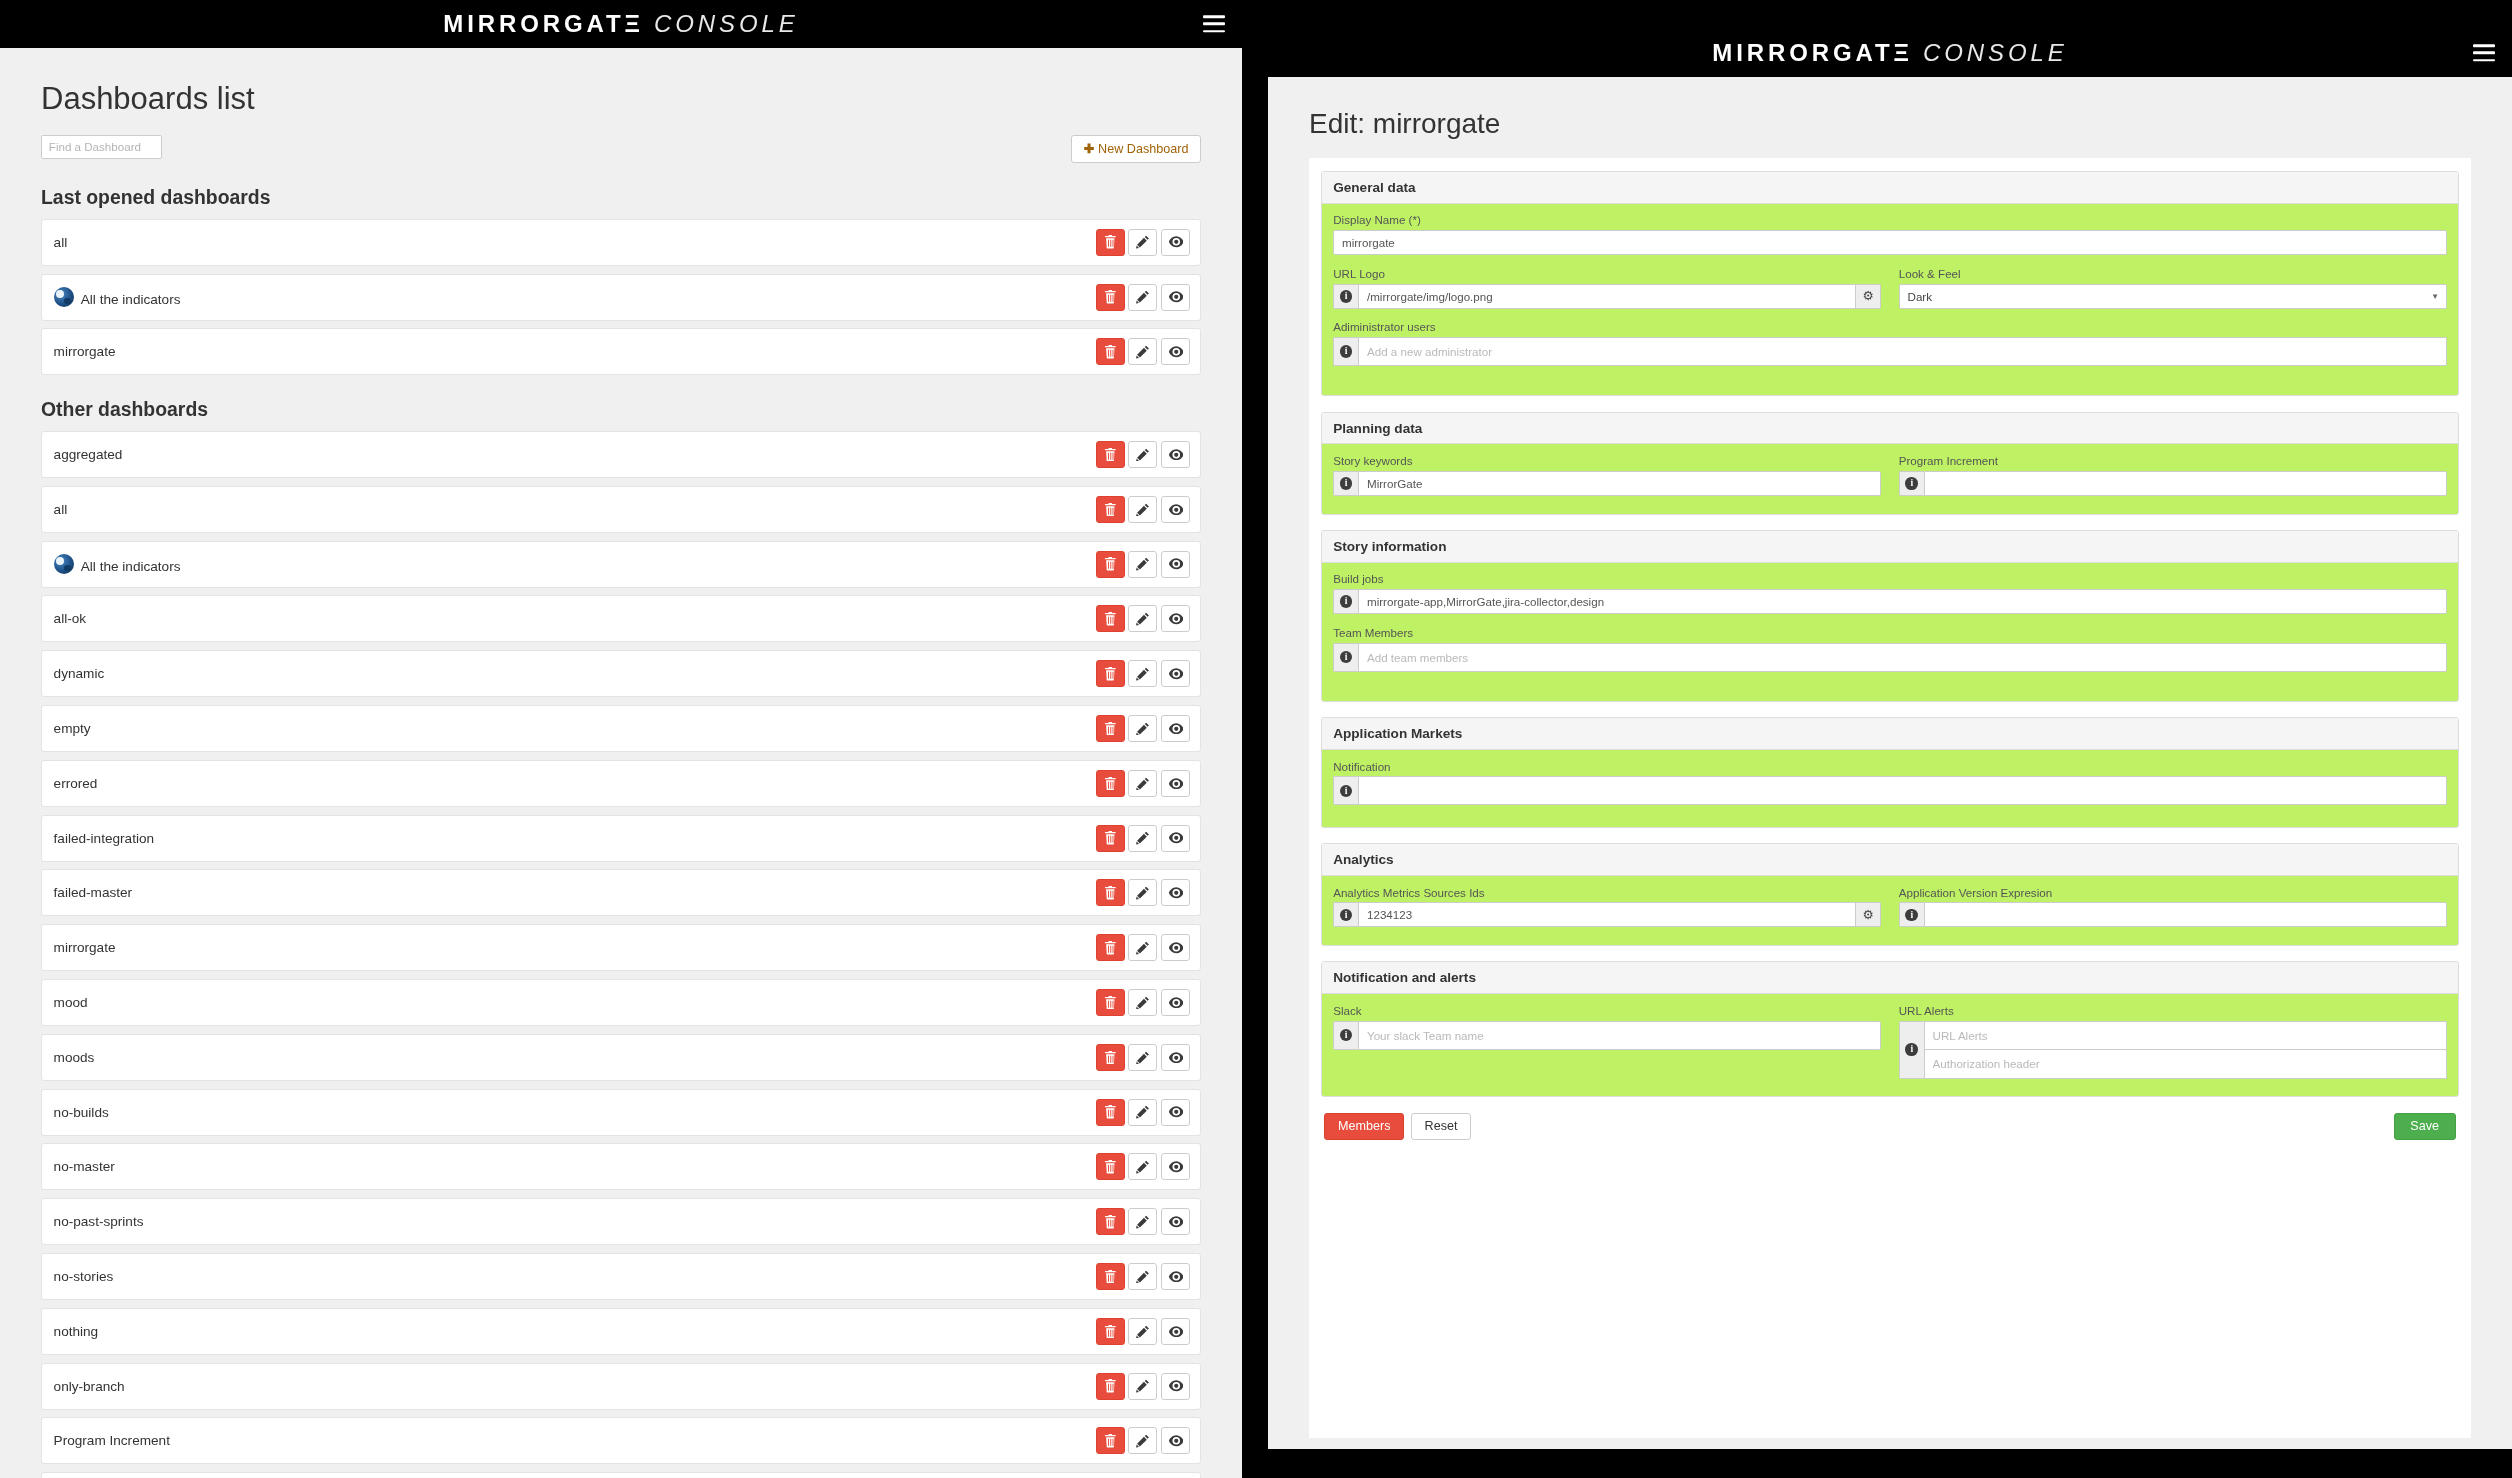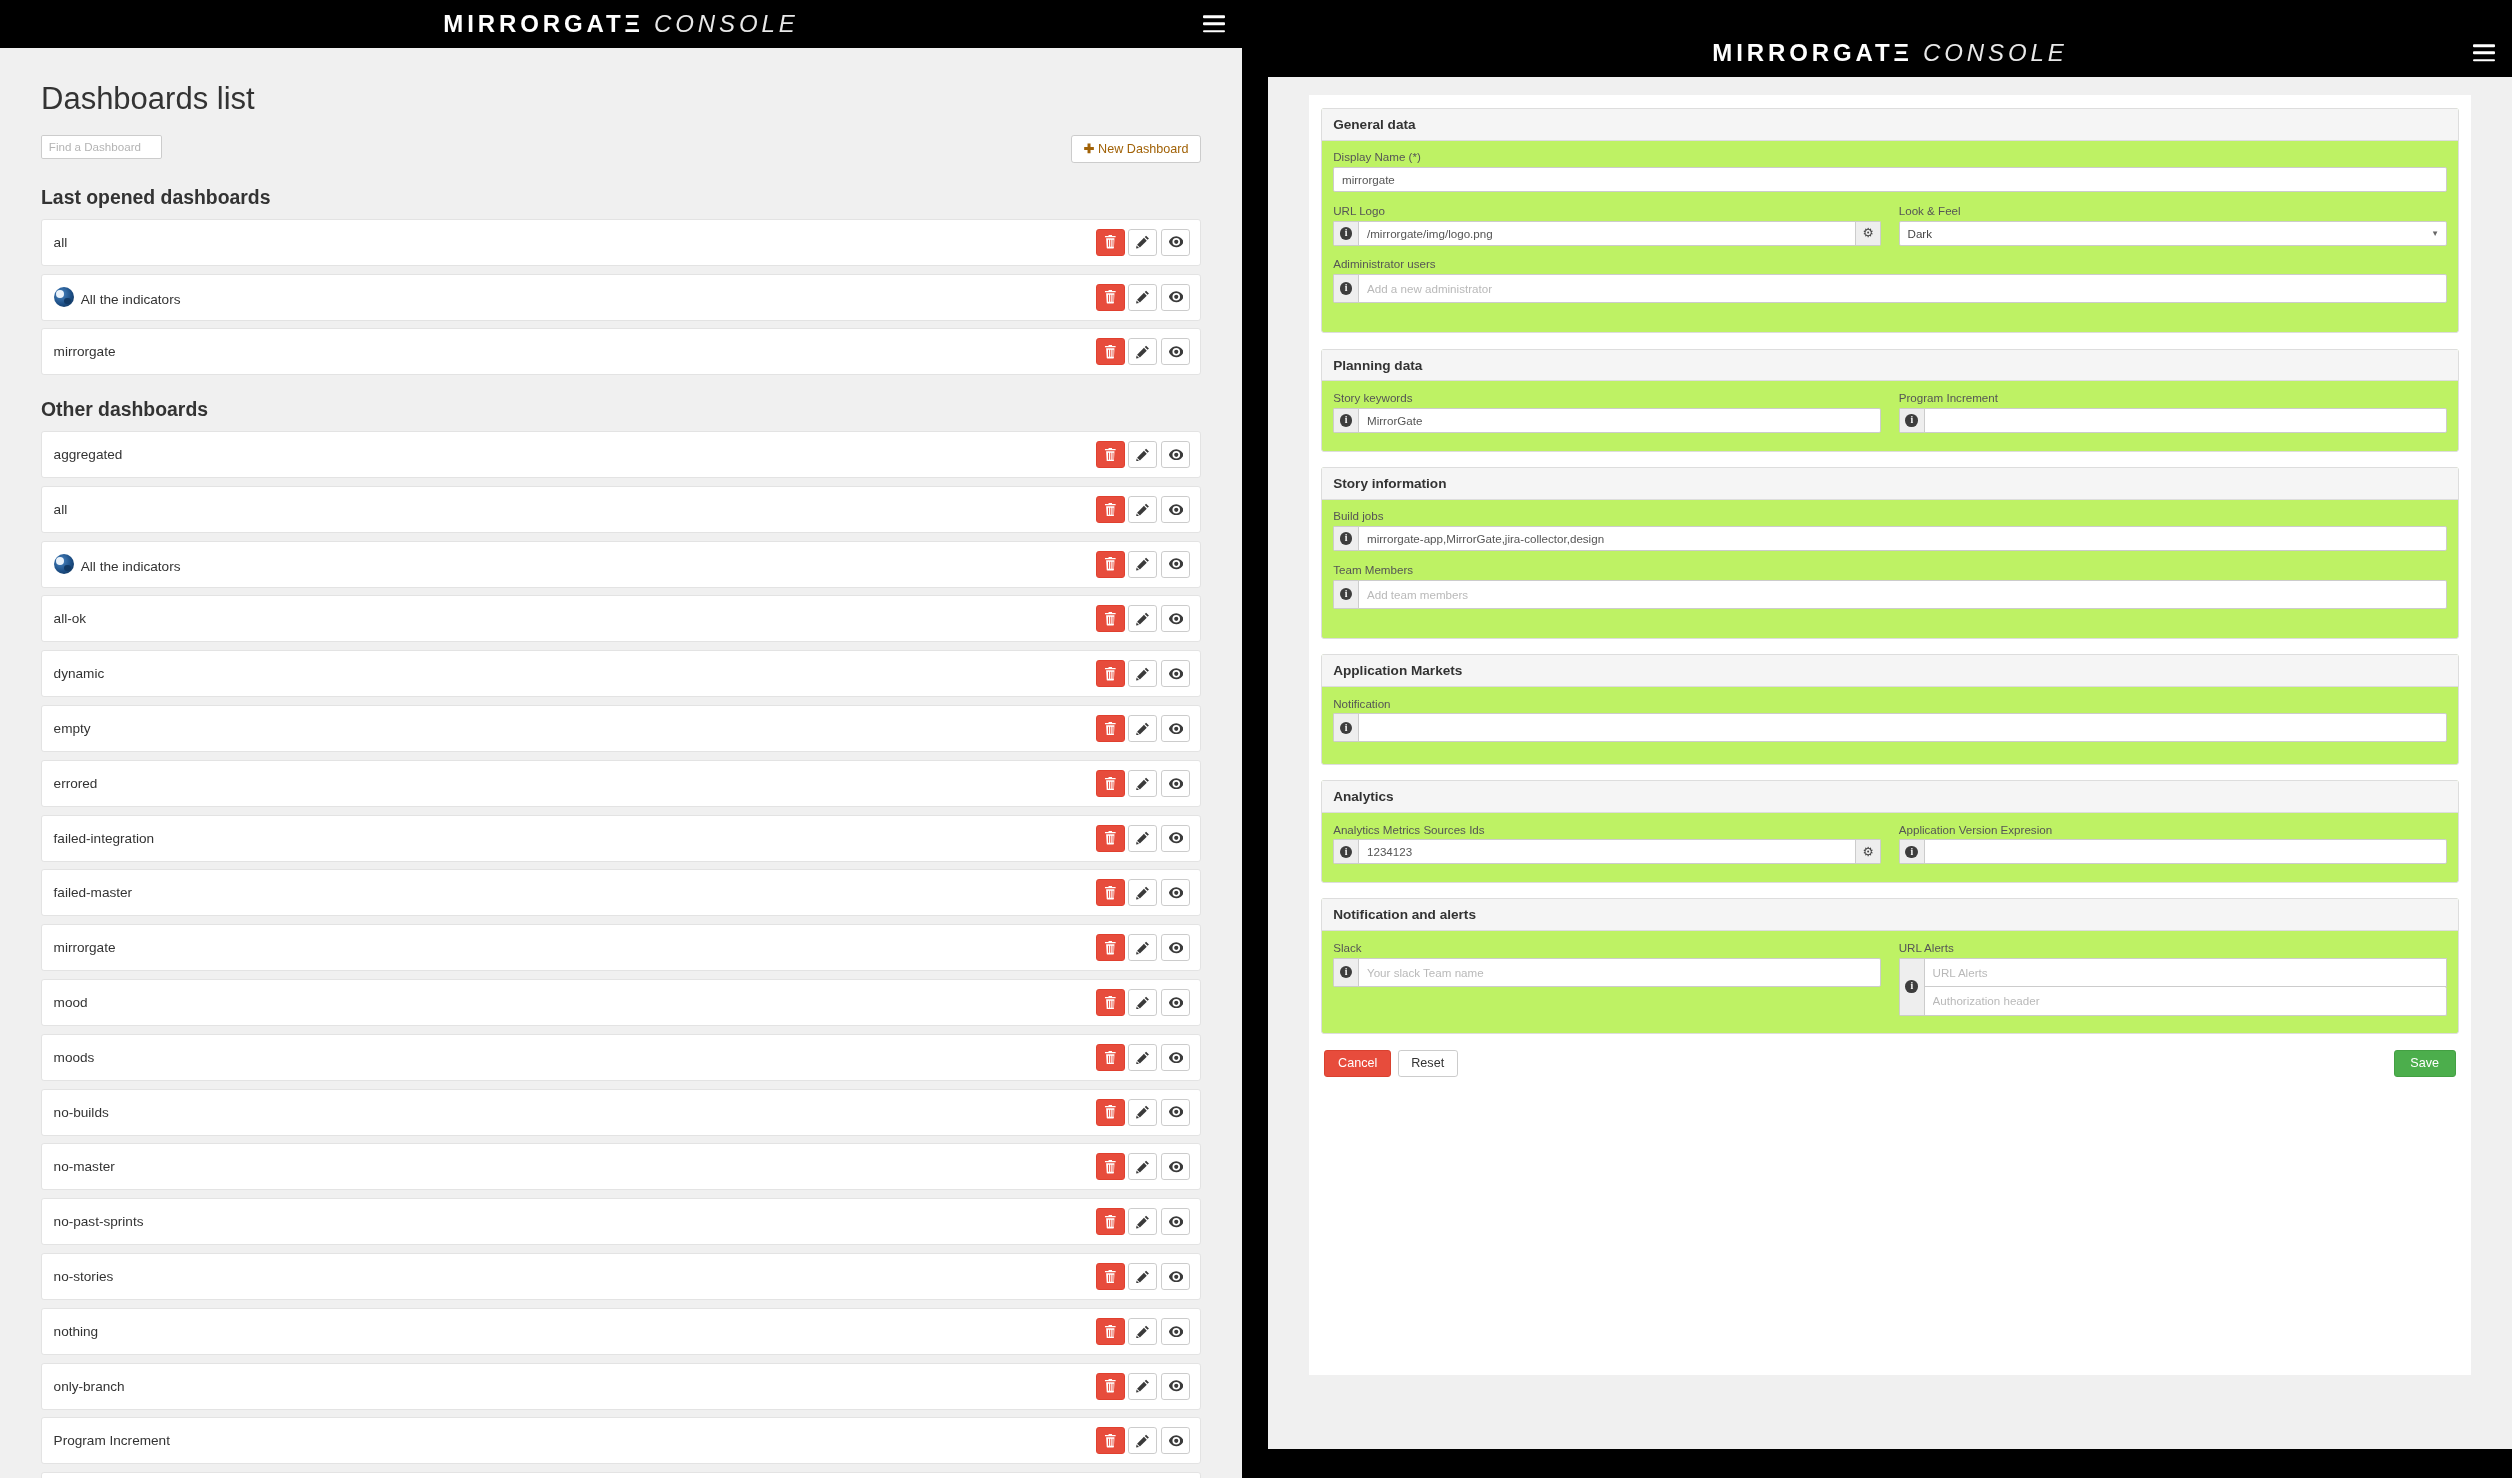--- a/index.html
+++ b/index.html
@@ -825,20 +825,21 @@
         <span class="b1">MIRRORGATΞ</span>
         <span class="b2">CONSOLE</span>
       </div>
       <div class="hamburger">
         <i></i>
         <i></i>
         <i></i>
       </div>
     </div>
 
+    <div class="edit-title">Edit: mirrorgate</div>
 
     <div class="form-card">
 
       <div class="panel">
         <div class="panel-head">General data</div>
         <div class="panel-body">
           <div class="fld">
             <label class="fld-label">Display Name (*)</label>
             <input class="inp" type="text" value="mirrorgate" style="">
           </div>
@@ -995,21 +996,21 @@
                   <input class="inp tall" type="text" placeholder="Authorization header" style="">
                 </div>
               </div>
             </div>
           </div>
         </div>
       </div>
 
       <div class="form-footer">
         <div class="ftr-left">
-          <button class="btn btn-cancel">Cancel</button>
+          <button class="btn btn-cancel">Members</button>
           <button class="btn btn-reset">Reset</button>
         </div>
         <button class="btn btn-save">Save</button>
       </div>
 
     </div>
   </div>
 
 </div>
 

